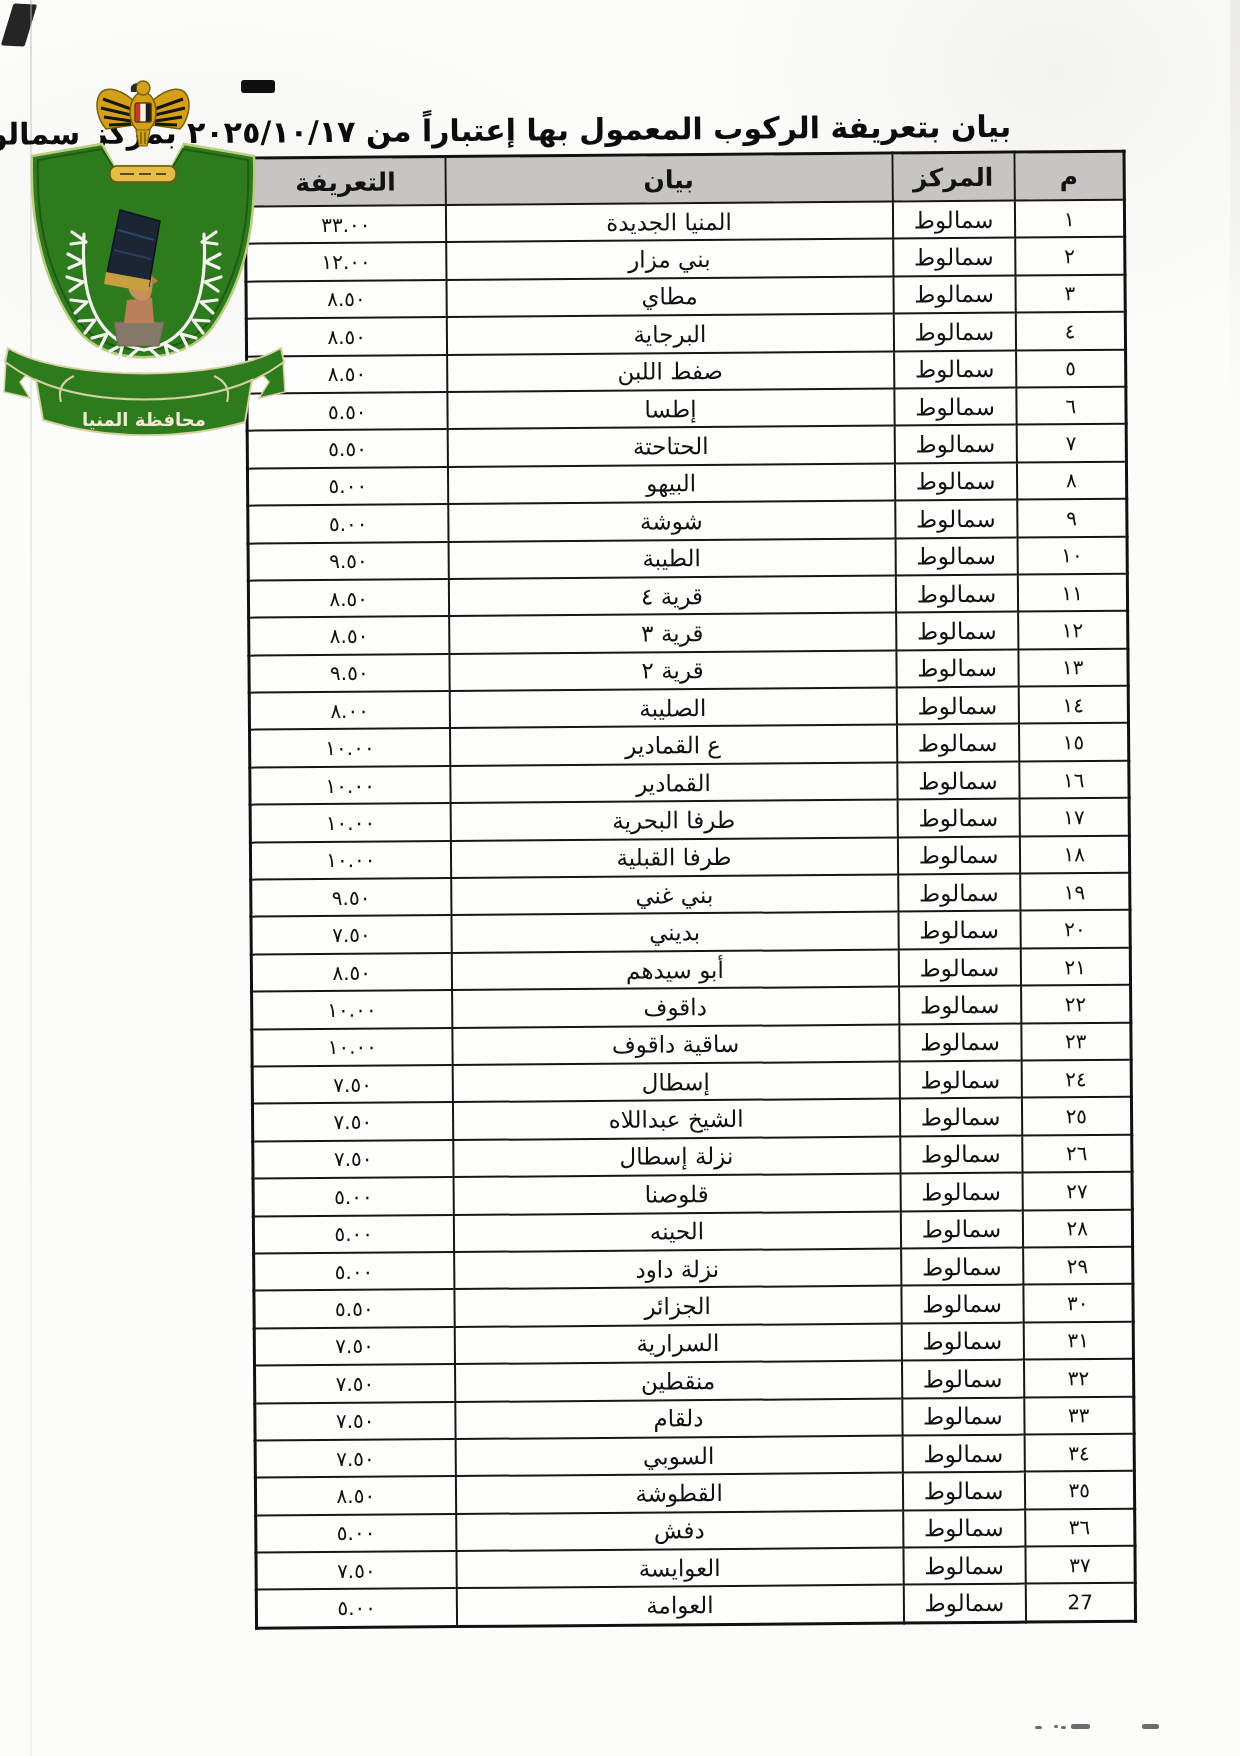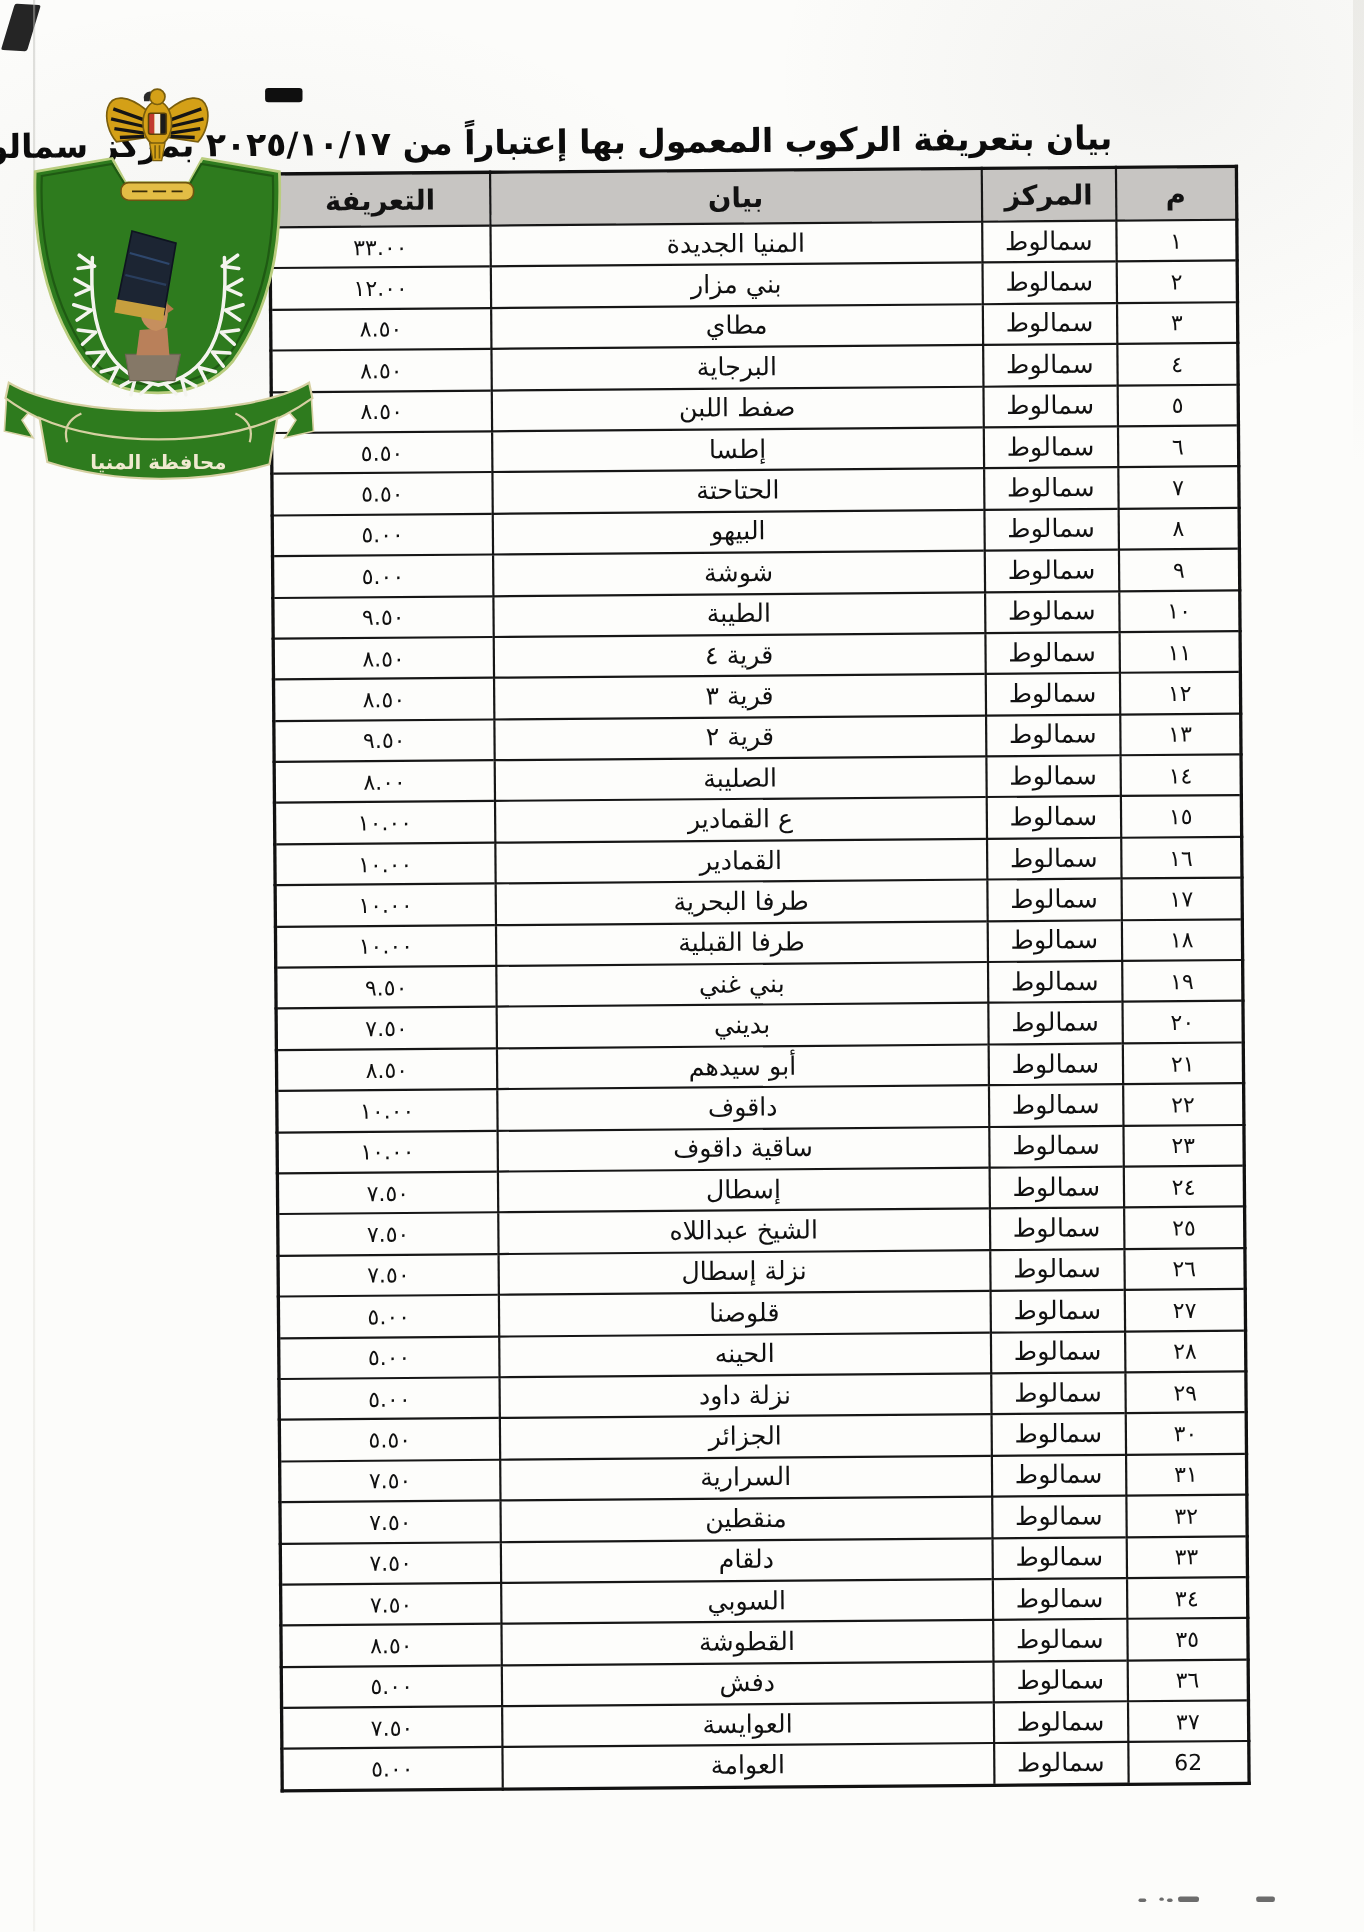--- a/index.html
+++ b/index.html
@@ -394,20 +394,20 @@
           <td class="col-description">دفش</td>
           <td class="col-tariff">٥.٠٠</td>
         </tr>
         <tr>
           <td class="col-no">٣٧</td>
           <td class="col-center">سمالوط</td>
           <td class="col-description">العوايسة</td>
           <td class="col-tariff">٧.٥٠</td>
         </tr>
         <tr>
-          <td class="col-no">62</td>
+          <td class="col-no">27</td>
           <td class="col-center">سمالوط</td>
           <td class="col-description">العوامة</td>
           <td class="col-tariff">٥.٠٠</td>
         </tr>
       </tbody>
   </table>
 </div>
 
 </body></html>

